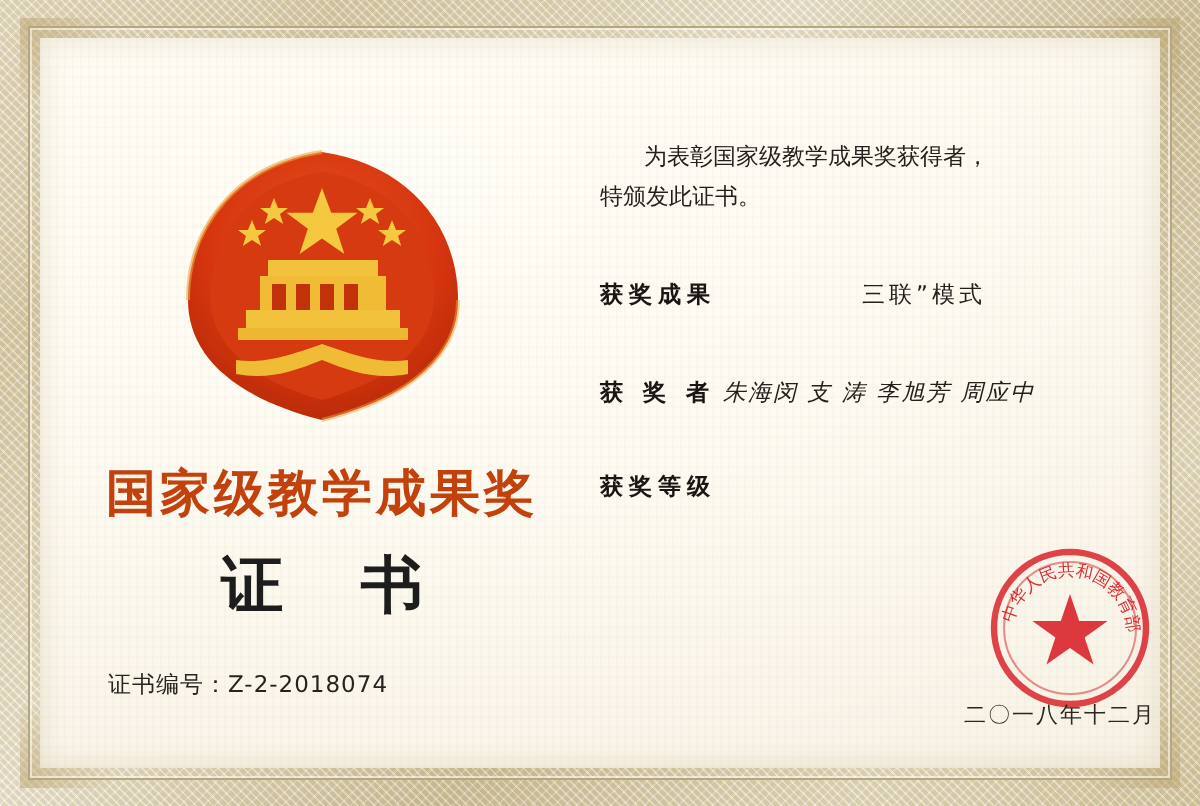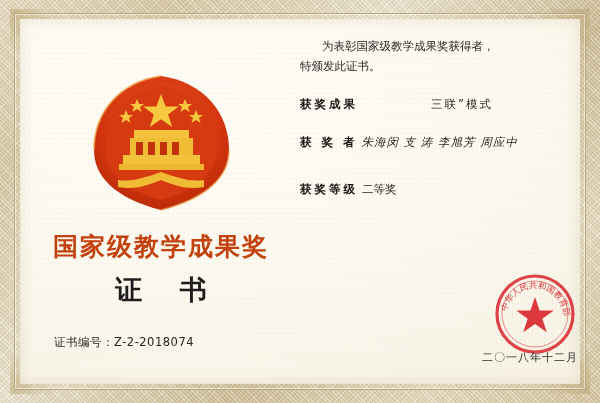--- a/index.html
+++ b/index.html
@@ -84,48 +84,48 @@
     font-size: 25px;
     letter-spacing: 2px;
     color: #c2410c;
     font-weight: 700;
   }
   .award-sub {
     position: absolute;
     left: 0; top: 232px;
     width: 250px;
     text-align: center;
-    font-size: 27px;
+    font-size: 31px;
     letter-spacing: 14px;
     text-indent: 14px;
     color: #1d1d1d;
     font-weight: 700;
   }
   .cert-no {
     position: absolute;
     left: 18px; top: 295px;
     font-size: 11.5px;
     color: #27231f;
     letter-spacing: .5px;
   }
 
   
   .right-panel {
     position: absolute;
-    left: 300px; top: 36px;
+    left: 300px; top: 68px;
     width: 262px;
   }
   .intro {
     font-size: 11.5px;
     line-height: 20px;
     color: #221f1c;
     text-indent: 22px;
   }
   .field {
-    margin-top: 19px;
+    margin-top: 30px;
     font-size: 11.5px;
     line-height: 19px;
     color: #221f1c;
   }
   .field-row {
     display: flex;
     align-items: flex-start;
   }
   .field-label {
     flex: 0 0 auto;
@@ -257,21 +257,20 @@
         <span class="field-label">获 奖 者</span>
         <span class="field-value">
           <span class="names-line">朱海闵 支  涛 李旭芳 周应中</span>
         </span>
       </div>
     </div>
 
     <div class="field grade">
       <div class="field-row">
         <span class="field-label">获奖等级</span>
-        <span class="field-value">二等奖</span>
       </div>
     </div>
   </div>
 
   <div class="seal">
     <svg viewBox="0 0 82 82" xmlns="http://www.w3.org/2000/svg">
       <circle cx="41" cy="41" r="38" fill="none" stroke="#d8232a" stroke-width="3.2" opacity=".85"></circle>
       <circle cx="41" cy="41" r="33" fill="none" stroke="#d8232a" stroke-width="1" opacity=".5"></circle>
       <polygon points="41,24 45.6,37.5 59.8,37.5 48.3,45.8 52.8,59.3 41,51 29.2,59.3 33.7,45.8 22.2,37.5 36.4,37.5" fill="#d8232a" opacity=".9"></polygon>
       <path id="sealArc" d="M12 44 A29 29 0 0 1 70 44" fill="none"></path>

